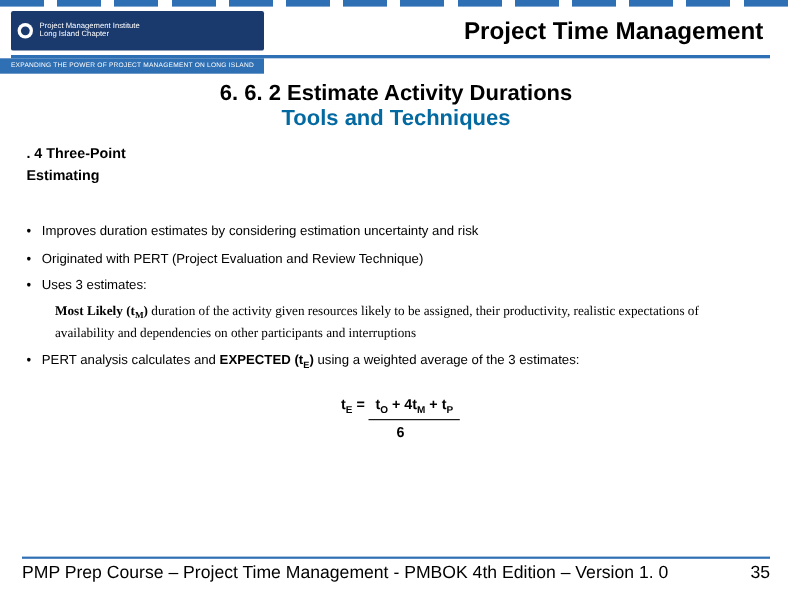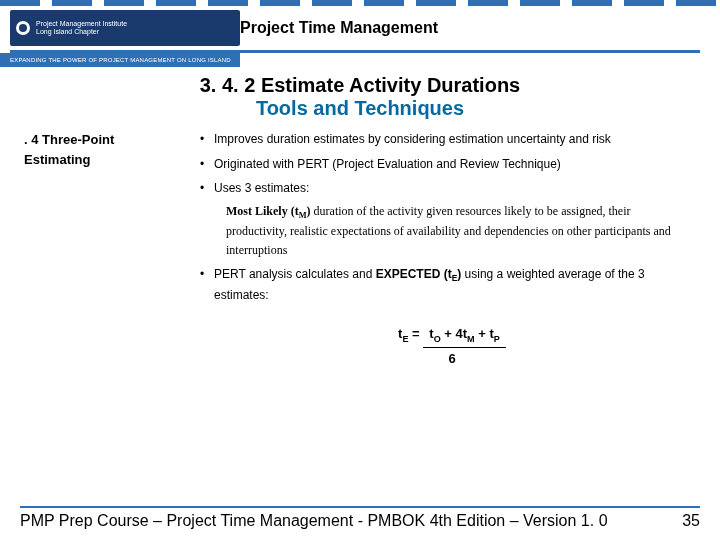--- a/index.html
+++ b/index.html
@@ -4,26 +4,26 @@
 <style>
   * { box-sizing: border-box; margin: 0; padding: 0; }
   html, body { width: 720px; height: 540px; font-family: Arial, Helvetica, sans-serif; background: #fff; color: #000; }
   .slide { width: 720px; height: 540px; position: relative; padding: 0; }
   .topstripe { height: 6px; background: repeating-linear-gradient(90deg,#2f6fb3 0 40px,#fff 40px 52px); }
   .header { display: flex; align-items: center; padding: 4px 20px 2px 10px; }
   .logo { width: 230px; height: 36px; background: linear-gradient(#1a3a6e,#1a3a6e); border-radius: 2px; display:flex; align-items:center; gap:6px; padding:3px 6px; }
   .logo-dot { width: 14px; height: 14px; background:#fff; border-radius:50%; position:relative; }
   .logo-dot::after { content:""; position:absolute; inset:3px; background:#1a3a6e; border-radius:50%; }
   .logo-text { color:#fff; font-size:7px; line-height:1.1; }
-  .title { flex:1; text-align:left; font-weight:bold; font-size:16px; padding-right:6px; }
+  .title { flex:1; text-align:right; font-weight:bold; font-size:22px; padding-right:6px; }
   .header-rule { margin: 2px 20px 0 10px; border-top: 3px solid #2f6fb3; }
   .tagbar { margin: 0 0 0 0; height:14px; background:#2f6fb3; width:240px; color:#fff; font-size:6px; line-height:14px; padding-left:10px; letter-spacing:0.2px; }
   .subtitle { text-align:center; margin-top:6px; font-weight:bold; font-size:20px; line-height:1.2; }
   .subtitle2 { text-align:center; color:#0369a1; font-weight:bold; font-size:20px; }
-  .body { display:flex; padding: 10px 30px 0 24px; gap: 16px; font-size:12px; }
+  .body { display:flex; padding: 10px 30px 0 24px; gap: 32px; font-size:12px;flex-direction:column; }
   .leftcol { width: 160px; font-weight:bold; font-size:13px; line-height:1.5; }
   .rightcol { flex:1; }
   .rightcol ul { list-style: none; }
   .rightcol > ul > li { position:relative; padding-left: 14px; margin-bottom: 6px; line-height:1.55; }
   .rightcol > ul > li::before { content:"•"; position:absolute; left:0; top:0; }
   .estimates { margin: 4px 0 4px 12px; font-family: Liberation Serif, serif; }
   .estimates p { margin-bottom: 6px; line-height:1.55; }
   .estimates b { font-weight:bold; }
   .formula { text-align:center; margin-top:20px; font-weight:bold; font-size:13px; }
   .formula .num { border-bottom:1.5px solid #000; display:inline-block; padding:0 6px 1px; }
@@ -46,21 +46,21 @@
       <div class="logo-text">
         <div>Project Management Institute</div>
         <div>Long Island Chapter</div>
       </div>
     </div>
     <div class="title">Project Time Management</div>
   </div>
   <div class="header-rule"></div>
   <div class="tagbar">EXPANDING THE POWER OF PROJECT MANAGEMENT ON LONG ISLAND</div>
 
-  <div class="subtitle">3. 4. 2 Estimate Activity Durations</div>
+  <div class="subtitle">6. 6. 2 Estimate Activity Durations</div>
   <div class="subtitle2">Tools and Techniques</div>
 
   <div class="body">
     <div class="leftcol">
       <span>. 4</span>
       <span> </span><span>Three-Point Estimating</span>
     </div>
     <div class="rightcol">
       <ul>
         <li>Improves duration estimates by considering estimation uncertainty and risk</li>

